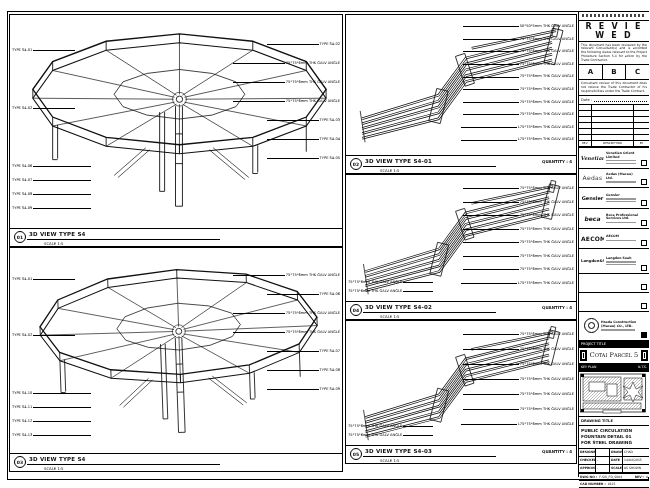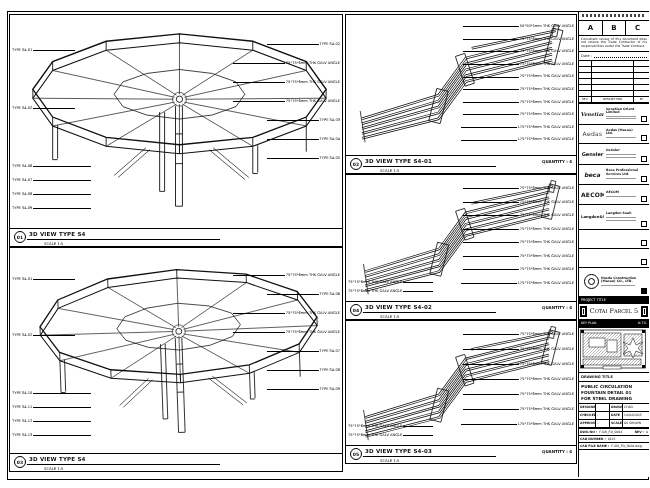--- a/index.html
+++ b/index.html
@@ -441,20 +441,24 @@
       <div class="qty">QUANTITY : 4</div>
     </div>
   </div>
 
   <div class="rcol">
 
     <div class="blk" style="height:8px">
       <div class="microbar"></div>
     </div>
 
+    <div class="blk">
+      <div class="rev-title">R E V I E W E D</div>
+      <div class="rev-body">This document has been reviewed by the relevant Consultant(s) and is accorded the following status relevant to the Project Procedure Section 5.4 for action by the Trade Contractor.</div>
+    </div>
 
     <div class="blk abc">
       <div>A</div>
       <div>B</div>
       <div>C</div>
     </div>
 
     <div class="blk">
       <div class="note">Consultant review of this document does not relieve the Trade Contractor of his responsibilities under the Trade Contract.</div>
     </div>

